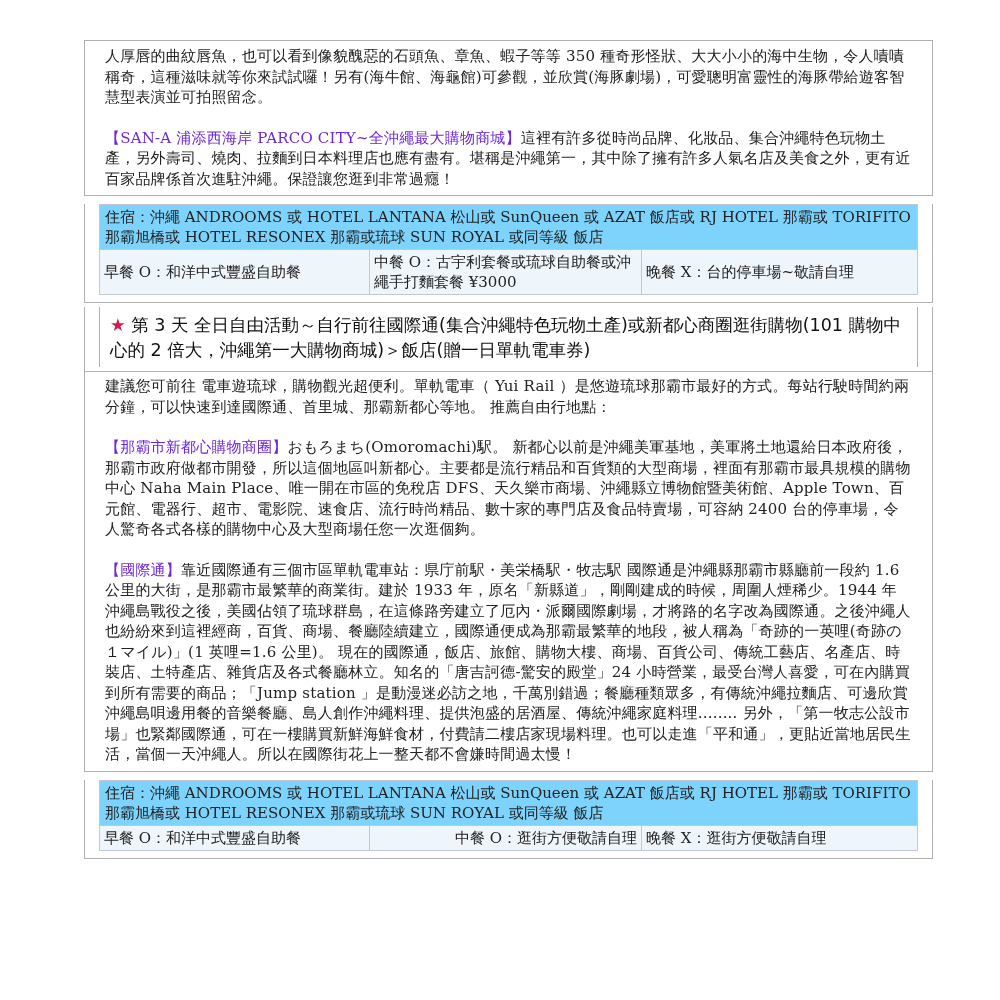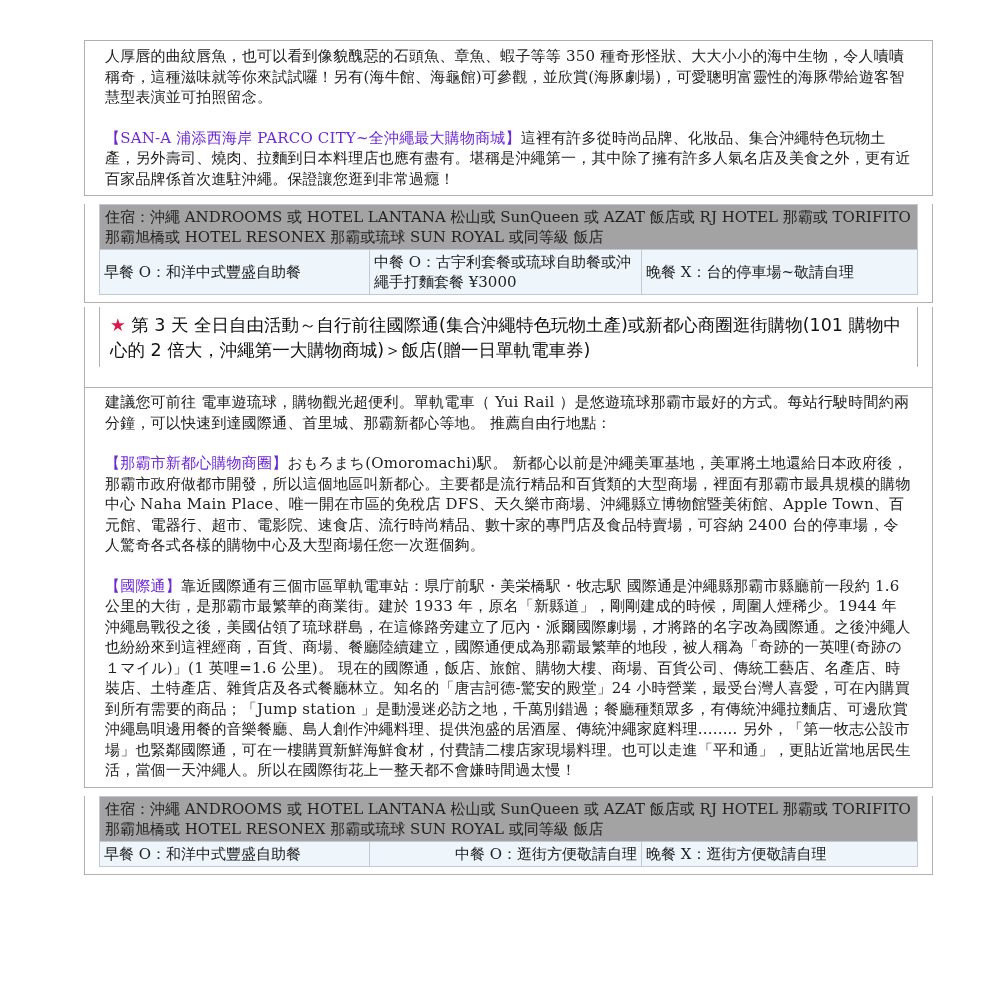--- a/index.html
+++ b/index.html
@@ -38,26 +38,26 @@
       width: calc(100% - 28px);
       font-size: 15px;
     }
     .info-table td {
       border: 1px solid #c3c8d8;
       padding: 2px 4px;
       line-height: 20px;
       vertical-align: middle;
     }
     .info-table .hotel-row td {
-      background: #a3a3a3;
+      background: #7dd3fc;
       padding: 2px 5px 2px 5px;
     }
     .info-table .meal-row td { background: #eef5fb; }
     .day-title {
-      margin: 4px 14px 20px 14px;
+      margin: 4px 14px 4px 14px;
       padding: 6px 10px 4px 10px;
       border-left: 1px solid #b0b0b0;
       border-right: 1px solid #b0b0b0;
       font-family: "DejaVu Sans", "Liberation Sans", sans-serif;
       font-size: 17.5px;
       line-height: 25px;
       color: #111;
     }
     .star { color: #d7194b; }
   </style>

